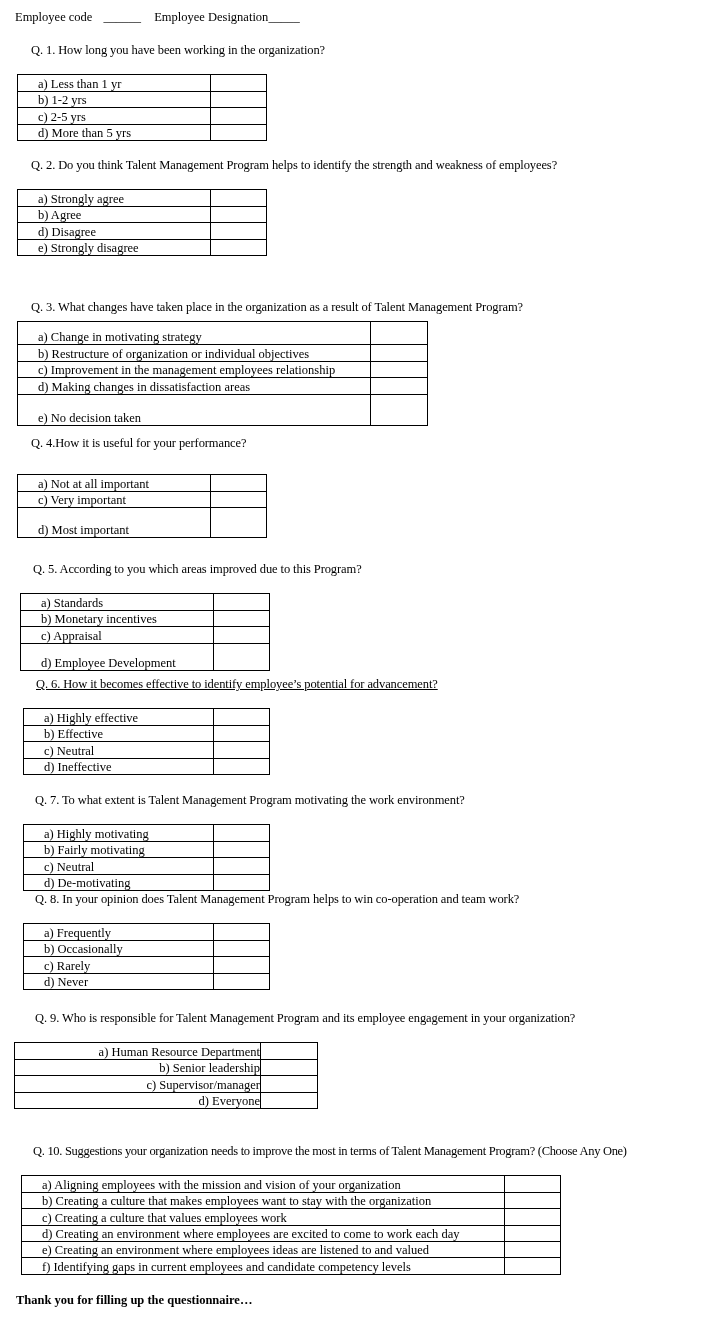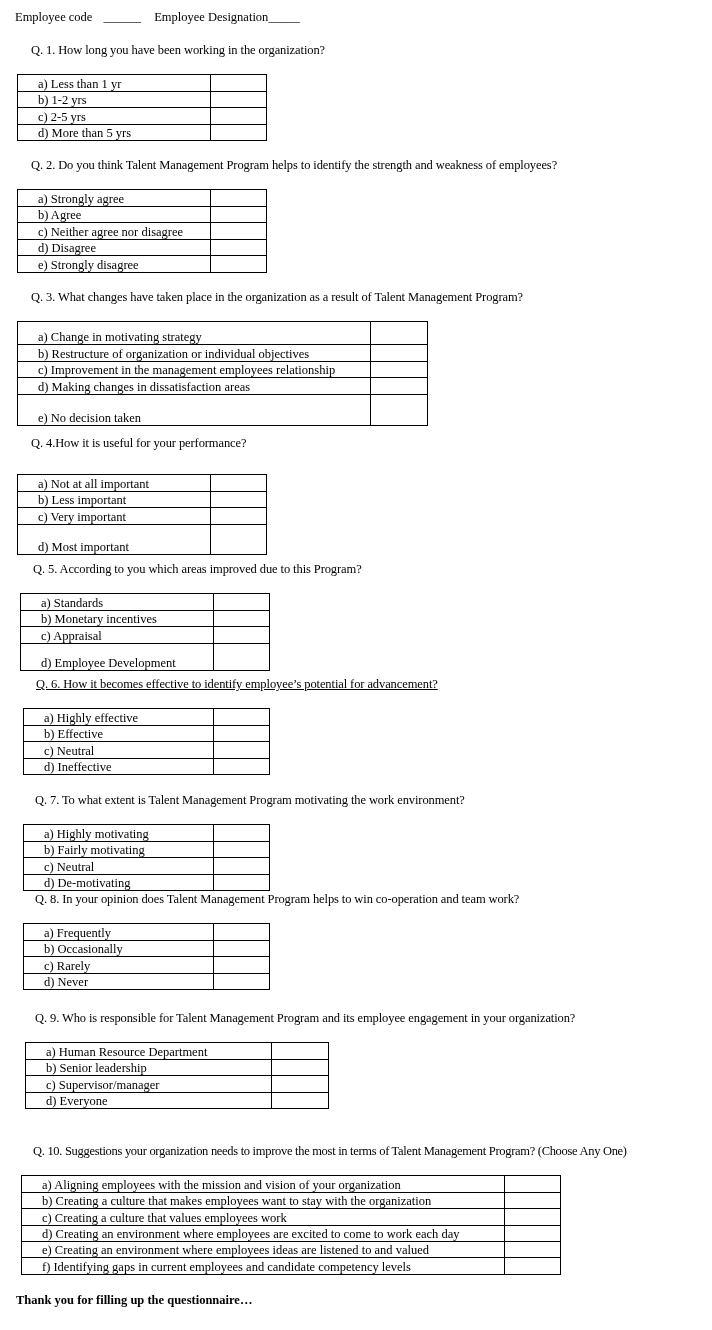--- a/index.html
+++ b/index.html
@@ -59,35 +59,31 @@
   <tbody>
       <tr style="height:16.5px">
         <td class="label">a) Strongly     agree</td>
         <td class="box"></td>
       </tr>
   <tr style="height:16.5px">
         <td class="label">b) Agree</td>
         <td class="box"></td>
       </tr>
   <tr style="height:16.5px">
-        <td class="label">c) Neither agree nor     disagree</td>
-        <td class="box"></td>
-      </tr>
-  <tr style="height:16.5px">
         <td class="label">d) Disagree</td>
         <td class="box"></td>
       </tr>
   <tr style="height:16.5px">
         <td class="label">e) Strongly  disagree</td>
         <td class="box"></td>
       </tr>
 </tbody>
   </table>
 
-<div class="abs question" style="left:31px; top:290px;">Q. 3.  What changes have taken place in the  organization as a result  of Talent Management Program?</div>
+<div class="abs question" style="left:31px; top:300px;">Q. 3.  What changes have taken place in the  organization as a result  of Talent Management Program?</div>
 <table class="opts" style="left:17px; top:321px;">
   <colgroup>
       <col style="width:353px">
       <col style="width:57px">
     </colgroup>
   <tbody>
       <tr style="height:23px">
         <td class="label">a) Change in motivating strategy</td>
         <td class="box"></td>
       </tr>
@@ -115,24 +111,20 @@
   <colgroup>
       <col style="width:193px">
       <col style="width:56px">
     </colgroup>
   <tbody>
       <tr style="height:16.5px">
         <td class="label">a) Not at all important</td>
         <td class="box"></td>
       </tr>
   <tr style="height:16.5px">
-        <td class="label">b) Less important</td>
-        <td class="box"></td>
-      </tr>
-  <tr style="height:16.5px">
         <td class="label">c) Very  important</td>
         <td class="box"></td>
       </tr>
   <tr style="height:30px">
         <td class="label">d) Most important</td>
         <td class="box"></td>
       </tr>
 </tbody>
   </table>
 
@@ -234,21 +226,21 @@
         <td class="box"></td>
       </tr>
   <tr style="height:16.5px">
         <td class="label">d) Never</td>
         <td class="box"></td>
       </tr>
 </tbody>
   </table>
 
 <div class="abs question" style="left:35px; top:1011px;">Q. 9.  Who is responsible  for Talent Management Program and its employee engagement in your organization?</div>
-<table class="opts" style="left:25px; top:1042px;">
+<table class="opts" style="left:14px; top:1042px;text-align:right;">
   <colgroup>
       <col style="width:246px">
       <col style="width:57px">
     </colgroup>
   <tbody>
       <tr style="height:16.5px">
         <td class="label">a) Human Resource Department</td>
         <td class="box"></td>
       </tr>
   <tr style="height:16.5px">

